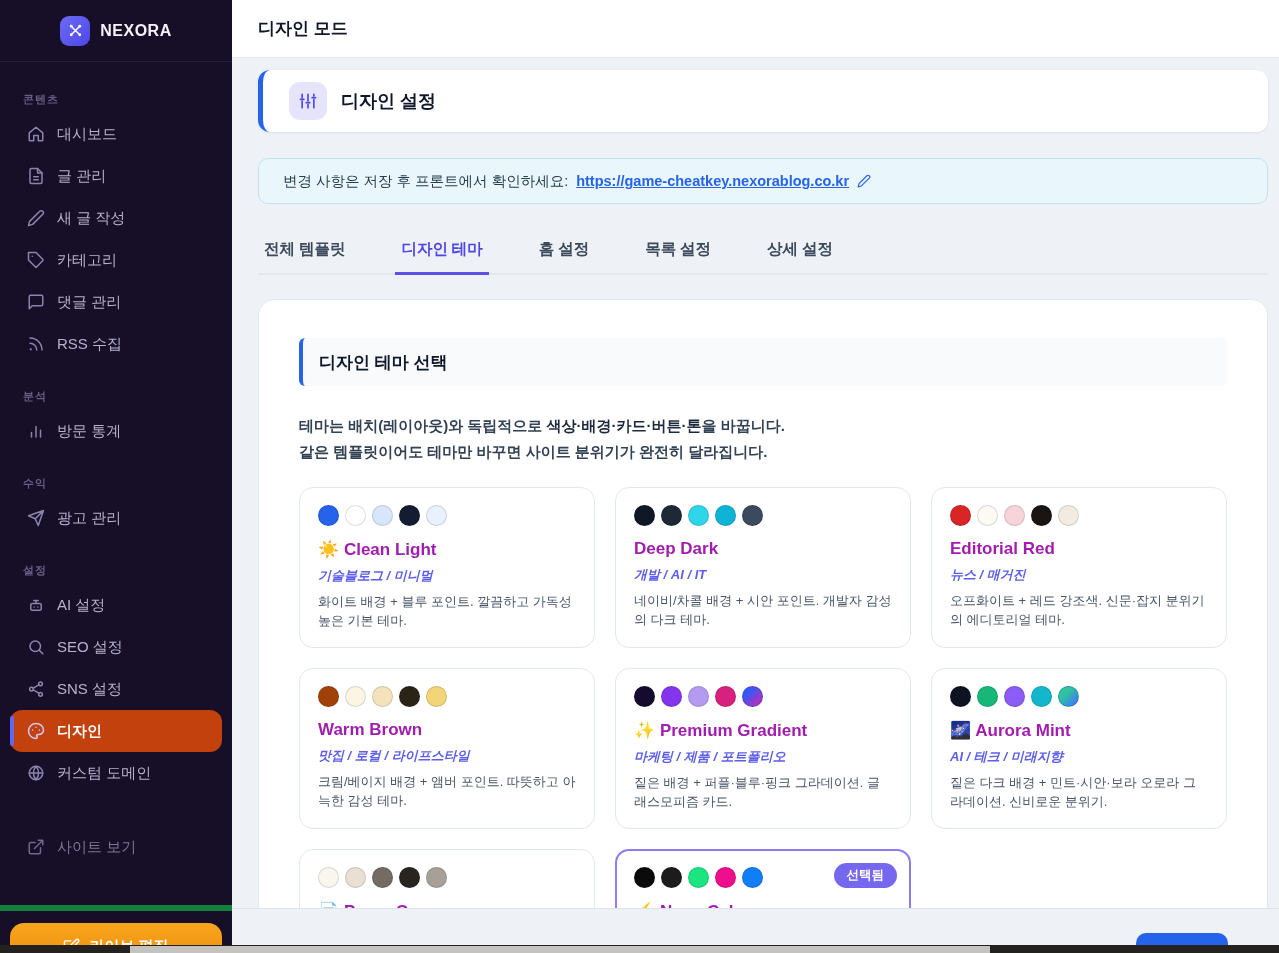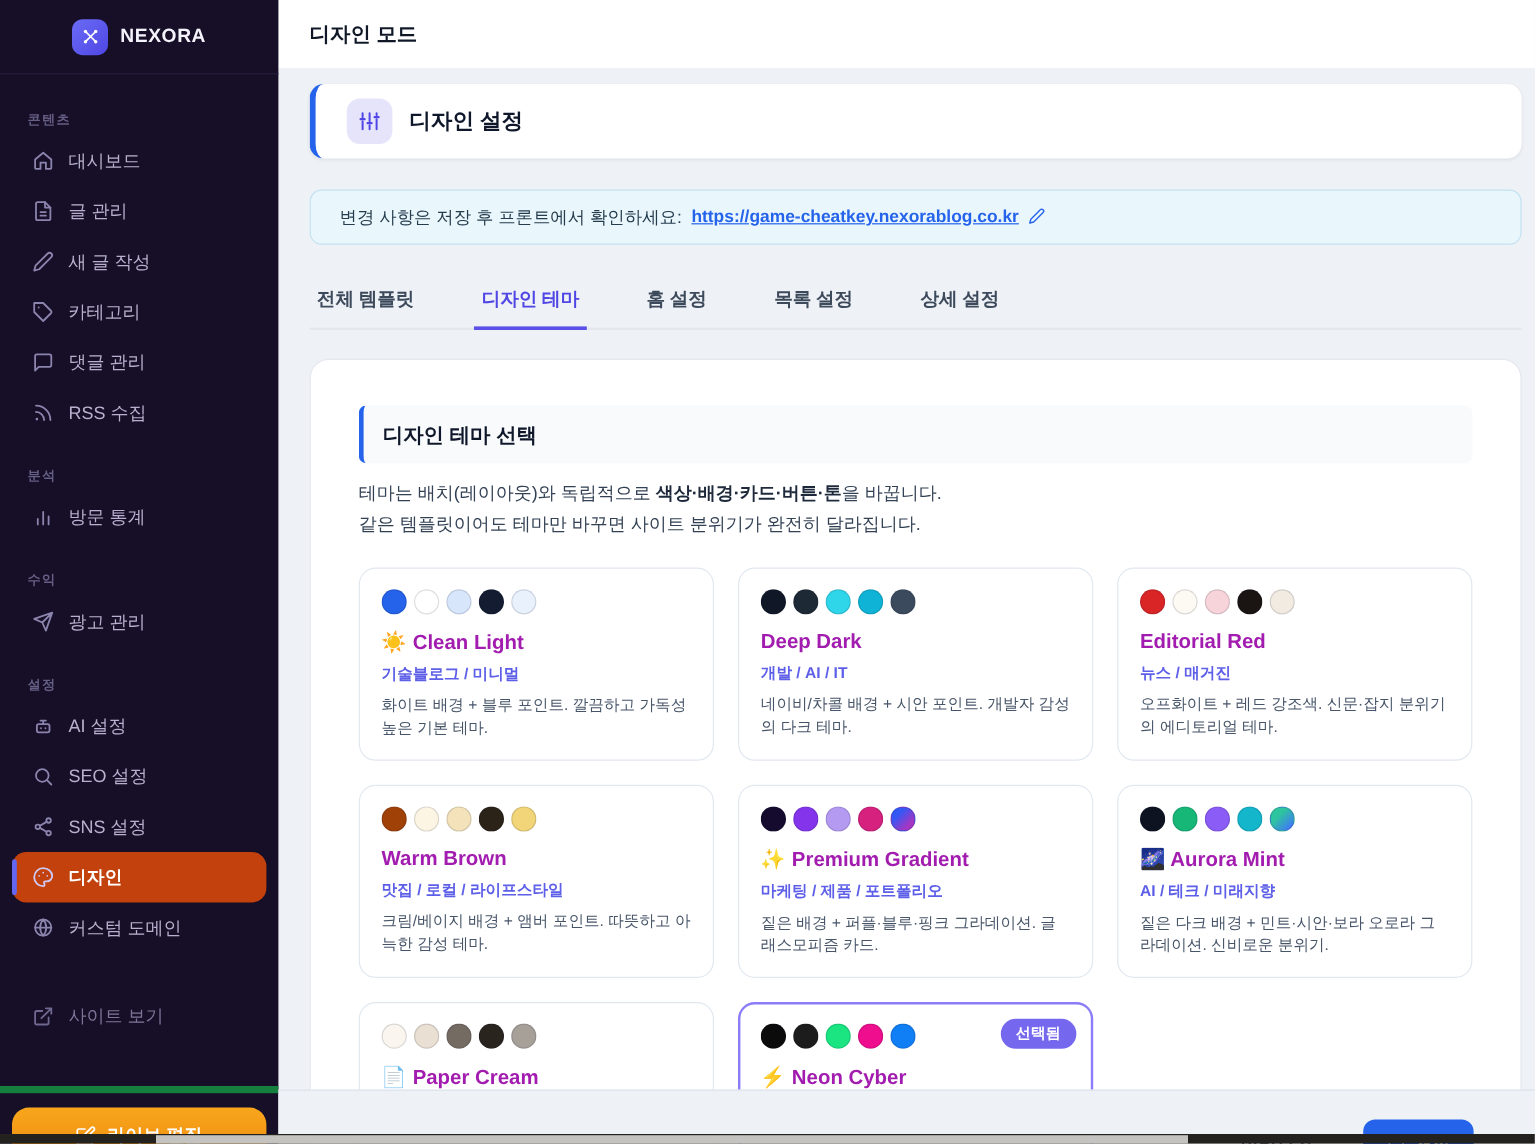--- a/index.html
+++ b/index.html
@@ -40,30 +40,30 @@
   .banner a { color:#2563eb; font-weight:700; text-decoration:underline; }
   .banner .edit-ic svg { width:14px; height:14px; stroke:#2563eb; vertical-align:-2px; }
 
   .tabs { margin-top:24px; display:flex; border-bottom:2px solid #e3e8ef;font-family:Liberation Serif, serif; }
   .tab { padding:11px 6px 12px; margin-right:44px; font-size:15.5px; font-weight:700; color:#3d4a5c; cursor:pointer; border-bottom:3px solid transparent; margin-bottom:-2px; }
   .tab.active { color:#4f46e5; border-bottom-color:#5b50e8; }
 
   .content-card { margin-top:24px; background:#fff; border:1px solid #e4e8ef; border-radius:16px; padding:38px 40px; height:700px; }
   .section-head { background:#f8fafc; border-left:4px solid #2563eb; border-radius:6px; height:48px; display:flex; align-items:center; padding-left:16px; }
   .section-head h2 { font-size:17px; font-weight:800; color:#0f172a; }
-  .section-desc { margin-top:13px; font-size:15px; line-height:26px; color:#334155; }
+  .section-desc { margin-top:27px; font-size:15px; line-height:26px; color:#334155;font-weight:bold; }
   .section-desc strong { color:#1e293b; }
 
   .theme-grid { margin-top:22px; display:grid; grid-template-columns:repeat(3,1fr); gap:20px; }
   .theme-card { border:1px solid #e2e8f0; border-radius:14px; padding:17px 18px; min-height:153px; position:relative; background:#fff; cursor:pointer; }
   .theme-card.selected { border:2px solid #8b7cf8; padding:16px 17px; }
   .swatches { display:flex; gap:6px; margin-bottom:13px; }
   .swatch { width:21px; height:21px; border-radius:50%; border:1px solid rgba(15,23,42,.14); }
   .theme-name { font-size:17px; font-weight:800; color:#a21caf; }
-  .theme-tags { margin-top:7px; font-size:13px; font-weight:700; color:#5d5fe8; }
+  .theme-tags { margin-top:7px; font-size:13px; font-weight:700; color:#5d5fe8;font-style:italic; }
   .theme-desc { margin-top:7px; font-size:13px; line-height:19px; color:#475569; }
   .sel-badge { position:absolute; top:12px; right:12px; background:#7668ee; color:#fff; font-size:12.5px; font-weight:700; padding:4px 13px; border-radius:999px; }
 
   
   .footerbar { position:absolute; left:232px; right:0; top:908px; height:45px; background:#eef1f6; border-top:1px solid #dde3ea; display:flex; justify-content:flex-end; gap:42px; padding:24px 51px 0 0; z-index:6; }
   .preview-btn { background:none; border:none; font-size:15px; color:#5b6676; font-weight:600; cursor:pointer; height:40px; }
   .save-btn { background:#2563eb; color:#fff; border:none; border-radius:10px; height:40px; width:92px; font-size:15px; font-weight:800; display:flex; align-items:center; justify-content:center; gap:8px; cursor:pointer; }
   .save-btn svg { width:15px; height:15px; stroke:#fff; }
 
   .os-strip { position:absolute; left:0; right:0; bottom:0; height:8px; background:#24221e; z-index:9; }

